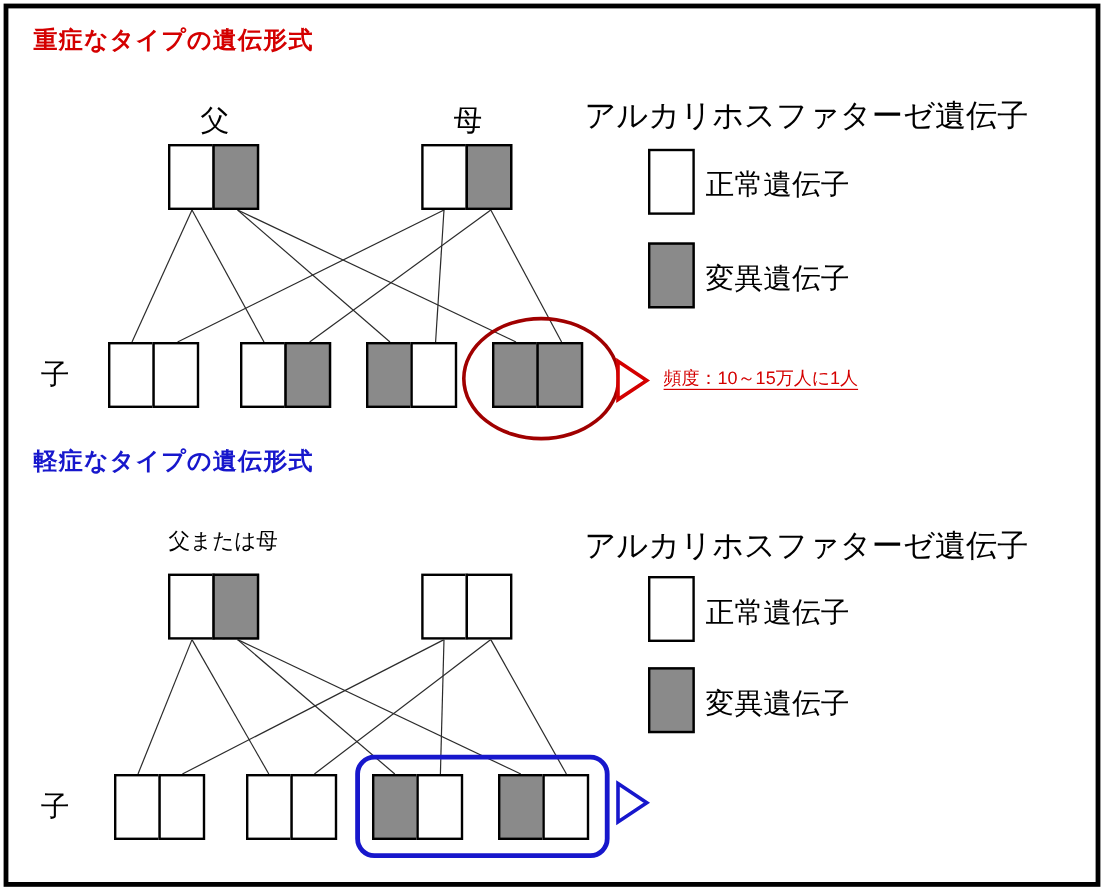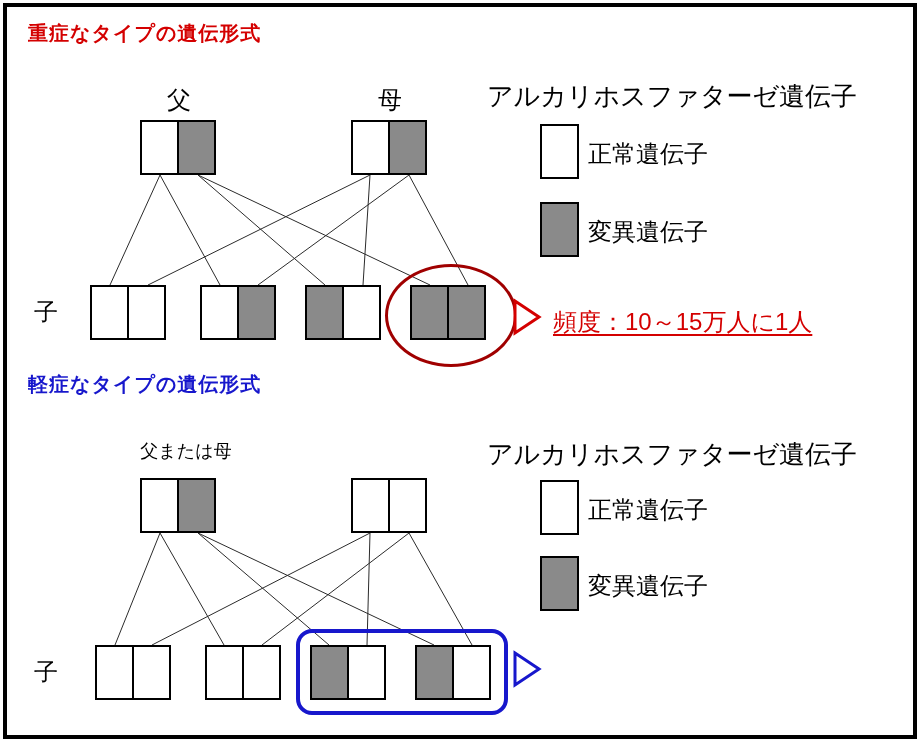--- a/index.html
+++ b/index.html
@@ -30,21 +30,21 @@
   .gene + .gene { margin-left:-2px; }
   .highlight-ellipse {
     border:3px solid var(--severe-circle,#a00000); border-radius:50%;
     background:transparent; pointer-events:none;
   }
   .highlight-rect {
     border:4px solid var(--mild-accent,#1717cc); border-radius:16px;
     background:transparent; pointer-events:none;
   }
   .freq {
-    font-size:24px; white-space:nowrap;
+    font-size:15px; white-space:nowrap;
     text-decoration:underline; text-underline-offset:4px;
   }
   .tri-severe { fill:#fff; stroke:var(--severe-accent,#d40000); stroke-width:3; }
   .tri-mild { fill:#fff; stroke:var(--mild-accent,#1717cc); stroke-width:3; }
 
   
   .pos-severe-title{left:21px;top:13px;}
   .pos-s-father-label{left:133px;top:77px;width:78px;}
   .pos-s-mother-label{left:344px;top:77px;width:78px;}
   .pos-s-father{left:133px;top:113px;}

